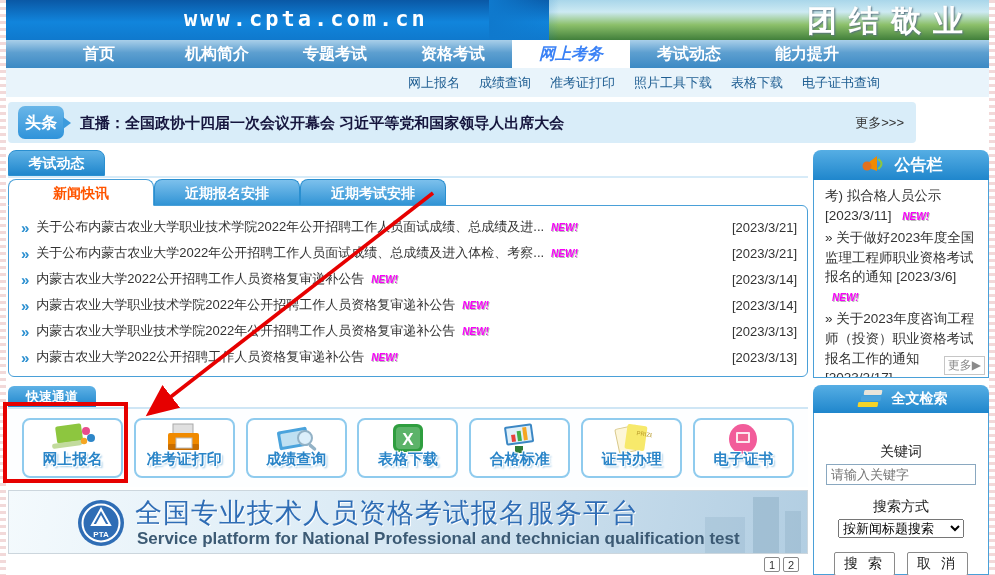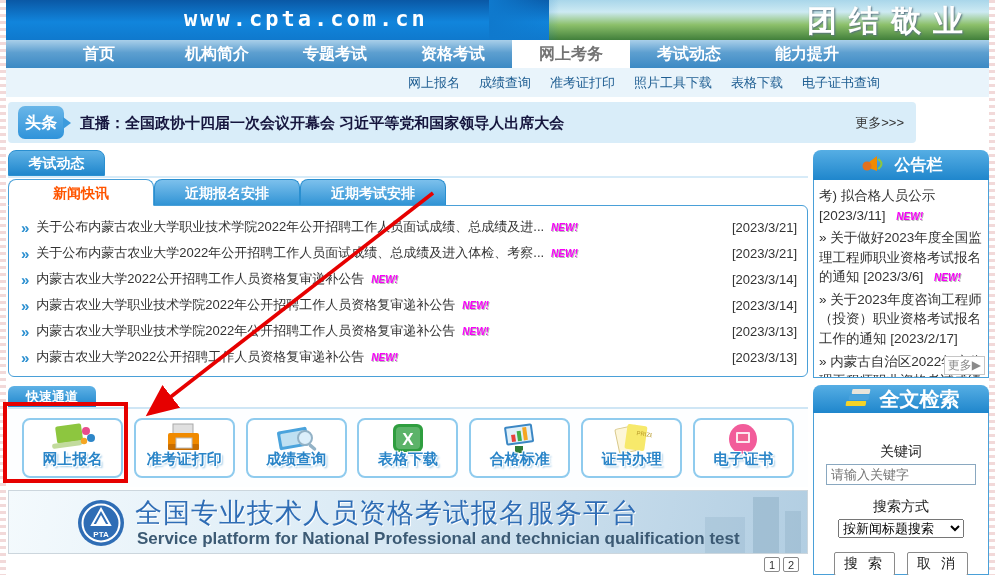--- a/index.html
+++ b/index.html
@@ -20,21 +20,21 @@
   .slogan { position:absolute; right:14px; top:1px; font-size:30px; font-weight:bold; color:#fff;
     letter-spacing:12px; text-shadow:1px 1px 2px #56707e; white-space:nowrap; }
   .site-url { position:absolute; left:178px; top:6px; color:#fff; font-size:22px; font-weight:bold;
     letter-spacing:3px; font-family:"DejaVu Sans Mono",monospace; }
 
   
   .nav { position:absolute; left:6px; top:40px; width:983px; height:28px;
     background:linear-gradient(180deg,#a9cfe9 0%,#5d9fd0 45%,#3b89c4 100%); display:flex; padding-left:34px; }
   .nav-item { width:118px; height:28px; line-height:28px; text-align:center; color:#fff;
     font-size:16px; font-weight:bold; cursor:pointer; }
-  .nav-item.active { background:#fff; color:#737373; }
+  .nav-item.active { background:#fff; color:#3b82f6;font-style:italic; }
 
   
   .subnav { position:absolute; left:6px; top:68px; width:983px; height:29px; background:#e9f4fb;
     display:flex; align-items:center; padding-left:402px; gap:19px; font-size:13px; color:#1f5e92; }
   .subnav span { cursor:pointer; white-space:nowrap; }
 
   
   .headline { position:absolute; left:8px; top:102px; width:908px; height:41px;
     background:#d9edf9; border-radius:4px; }
   .headline-badge { position:absolute; left:10px; top:4px; width:46px; height:33px;
@@ -107,26 +107,26 @@
     color:#333; cursor:pointer; }
   .pg1 { left:764px; } .pg2 { left:783px; }
 
   
   .panel-header { height:30px; background:linear-gradient(180deg,#56aee4,#1f86cc);
     border-radius:8px 8px 0 0; color:#fff; font-weight:bold; font-size:16px; display:flex;
     align-items:center; justify-content:center; gap:9px; }
   .ann-panel { position:absolute; left:813px; top:150px; width:176px; height:228px; }
   .ann-body { height:198px; border:1px solid #4aa0d8; border-top:none; background:#fff;
     padding:3px 5px; font-size:13.5px; color:#333; line-height:1.45; overflow:hidden; position:relative; }
-  .ann-item { margin:3px 0; cursor:pointer; }
+  .ann-item { margin:3px 6px; cursor:pointer; }
   .ann-more { position:absolute; right:3px; bottom:2px; border:1px solid #c6c6c6; color:#8a8a8a;
     font-size:12px; padding:0 3px; background:#fff; cursor:pointer; }
 
   .search-panel { position:absolute; left:813px; top:385px; width:176px; height:190px; }
-  .search-panel .panel-header { height:28px; font-size:20px;text-align:right; }
+  .search-panel .panel-header { height:28px; font-size:14px;text-align:right; }
   .search-body { height:162px; border:1px solid #4aa0d8; border-top:none; background:#fff;
     text-align:center; font-size:14px; color:#222; padding-top:30px; }
   .search-body label { display:block; margin-bottom:3px; }
   .kw-input { width:150px; height:21px; border:1px solid #8aa8c0; font-size:13px; padding:1px 4px;
     font-family:inherit; }
   .mode-label { margin-top:13px; }
   .mode-select { width:126px; font-size:13px; font-family:inherit; }
   .btn-row { margin-top:14px; display:flex; justify-content:center; gap:12px; }
   .s-btn { border:1px solid #8a8a8a; background:#fff; font-size:14px; padding:2px 9px;
     border-radius:2px; color:#222; letter-spacing:3px; cursor:pointer; font-family:inherit; }

